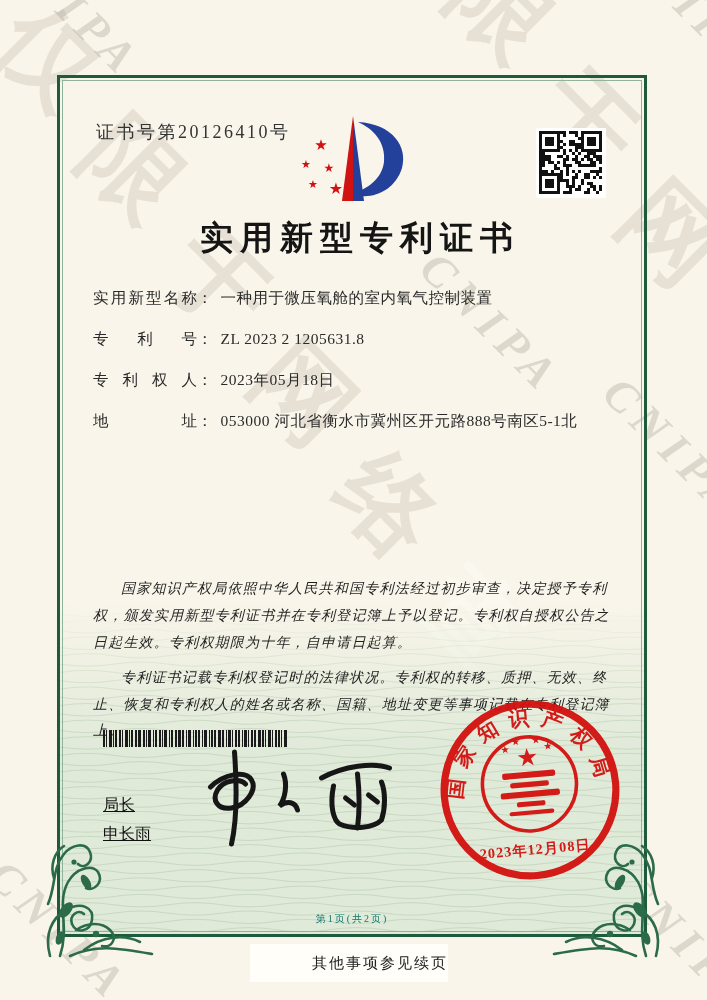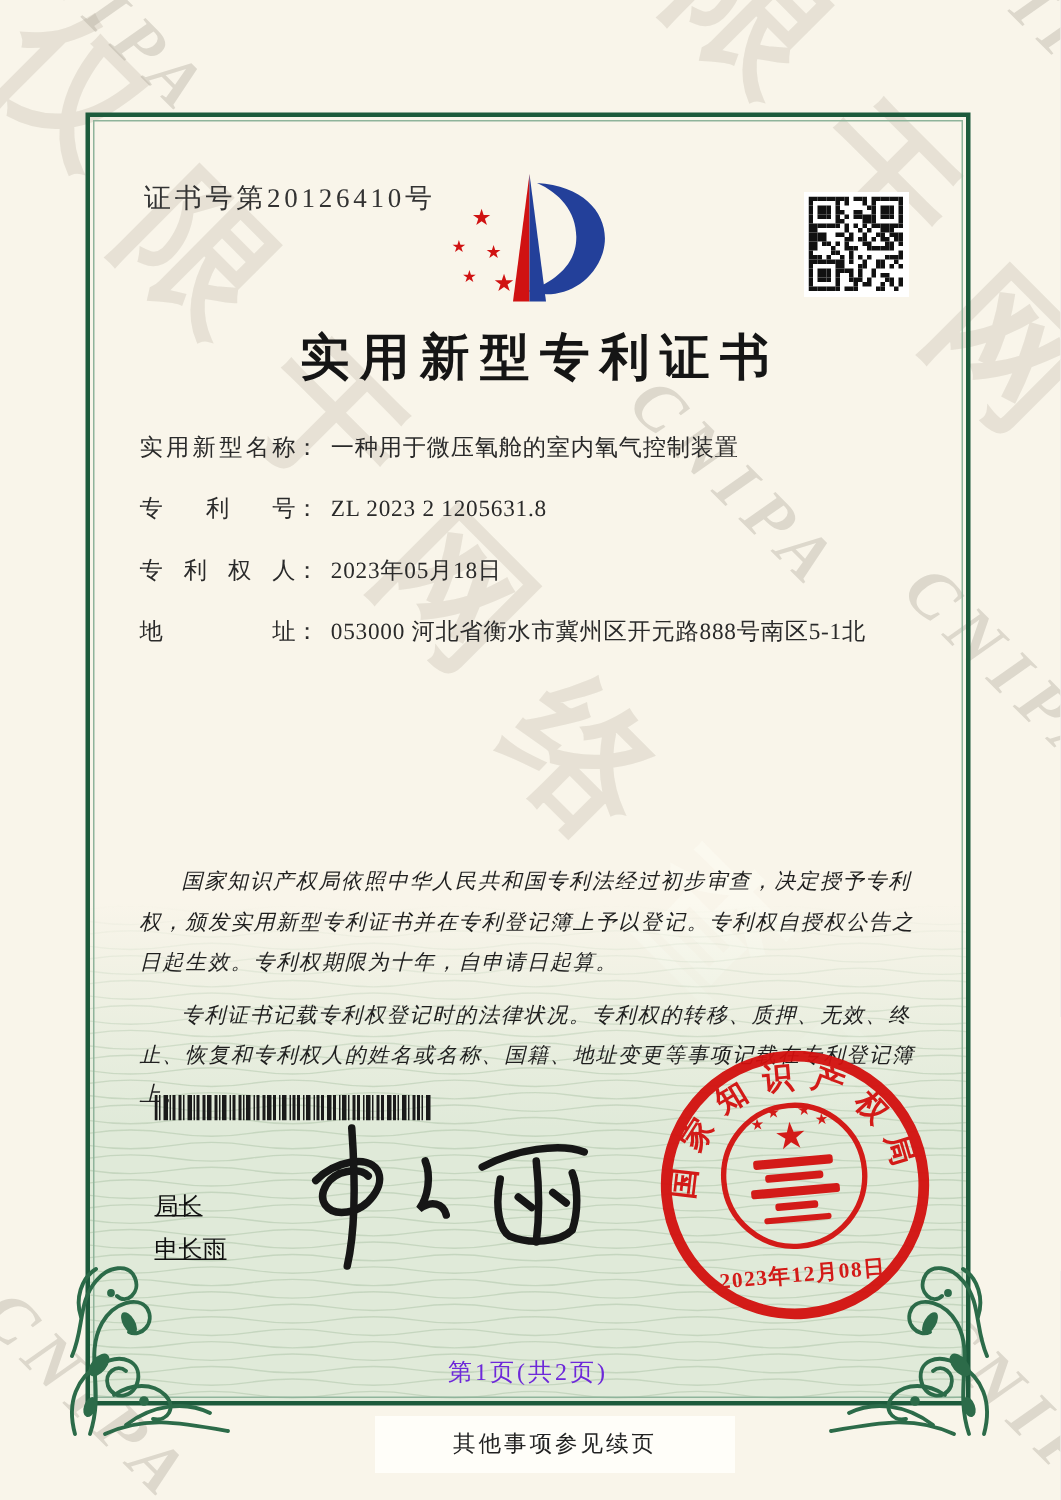--- a/index.html
+++ b/index.html
@@ -38,30 +38,30 @@
   .fvalue{letter-spacing:.5px;}
   .fvalue.fixed{display:inline-block;width:146px;}
   .pair2{margin-left:22px;}
   .paras{position:absolute;left:33px;right:26px;top:498px;font-size:14px;
     line-height:1.92;letter-spacing:1.2px;color:#1f1f1f;}
   .paras p{margin:0 0 8px;text-indent:2em;font-style:italic;}
   .barcode{position:absolute;left:43px;top:652px;width:186px;height:17px;}
   .official{position:absolute;left:43px;top:712px;font-family:"Liberation Sans","DejaVu Sans",sans-serif;
     font-size:16px;line-height:29px;color:#111;text-decoration:underline;}
   .pageinfo{position:absolute;left:0;right:0;bottom:8px;text-align:center;
-    font-size:16px;letter-spacing:2px;color:#6d28d9;}
+    font-size:10px;letter-spacing:2px;color:#0f766e;}
   
   .signature{position:absolute;left:185px;top:740px;width:215px;height:110px;z-index:4;}
   .seal{position:absolute;left:438px;top:698px;width:184px;height:184px;z-index:4;
     transform:rotate(-5deg);opacity:.95;}
   .ornament{position:absolute;width:118px;height:120px;z-index:3;}
   .ornament.left{left:40px;top:838px;}
   .ornament.right{left:548px;top:838px;transform:scaleX(-1);}
-  .footer-note{position:absolute;left:250px;top:944px;width:240px;height:38px;
-    background:#fffef9;z-index:2;text-align:center;line-height:38px;
+  .footer-note{position:absolute;left:250px;top:944px;width:198px;height:38px;
+    background:#fffef9;z-index:2;text-align:right;line-height:38px;
     font-size:15px;letter-spacing:2px;color:#222;}
   .seal-red{fill:var(--seal,#d3100e);}
   .seal-stroke{stroke:var(--seal,#d3100e);fill:none;}
 </style>
 </head>
 <body>
 
 <div class="page">
 
   <div id="wm-layer">

